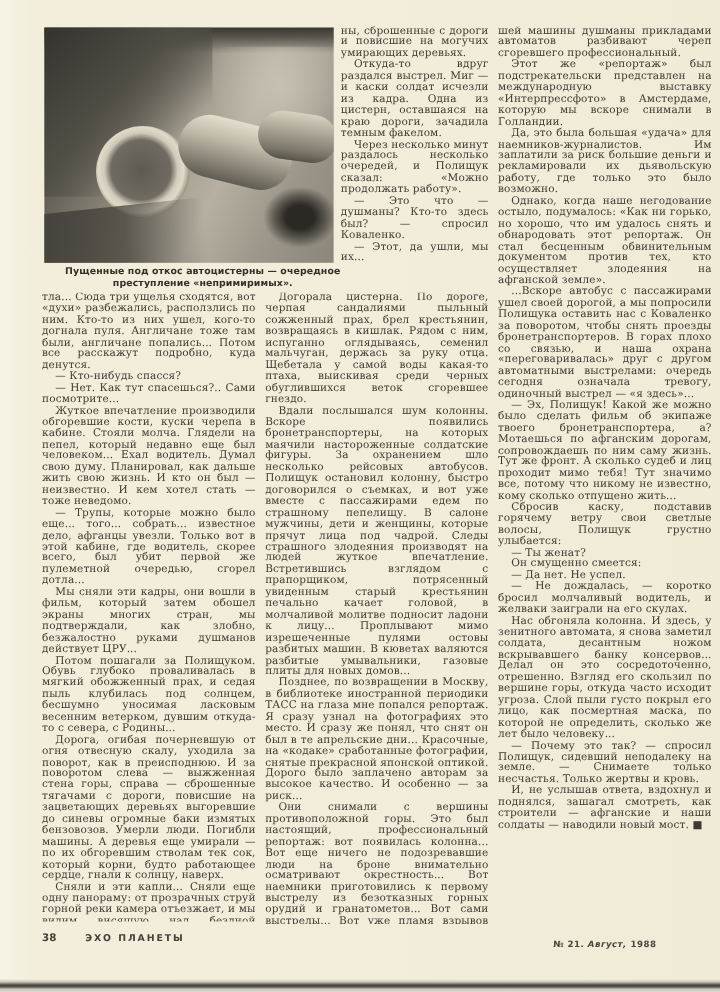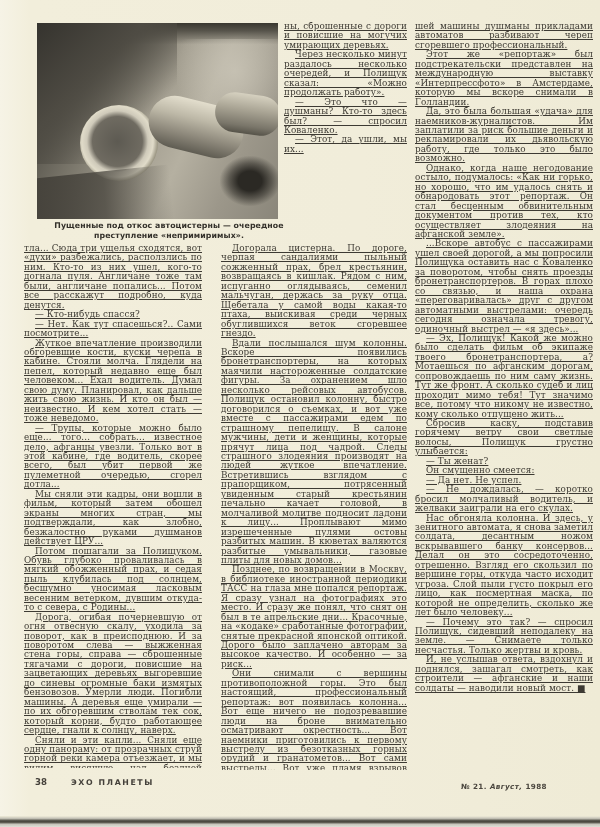--- a/index.html
+++ b/index.html
@@ -2,24 +2,24 @@
 <html lang="ru"><head>
 <meta charset="utf-8">
 <style>
   html,body{margin:0;padding:0;background:#cfcec5;}
   .page{
     position:relative;width:600px;height:827px;overflow:hidden;
     background:linear-gradient(90deg,#f6f3e6 0%,#f2eedb 5%,#f1edda 60%,#efebd6 100%);
     font-family:"DejaVu Serif", serif;color:#3d3a33;
   }
   .col{position:absolute;text-align:justify;font-size:8.8px;line-height:9.45px;
-       letter-spacing:0.1px;overflow:hidden;text-decoration:underline;}
+       letter-spacing:0.1px;overflow:hidden;}
   .col p{margin:0;text-indent:11px;}
   .col p.ni{text-indent:0;}
-  #col-left{left:24px;top:244px;width:178px;height:524px;}
+  #col-left{left:35px;top:244px;width:178px;height:524px;}
   #col-mid-top{left:284px;top:22px;width:123px;height:222px;}
   #col-mid-bottom{left:221px;top:244px;width:186px;height:526px;}
   #col-right{left:415px;top:22px;width:178px;height:748px;}
 
   .photo{position:absolute;left:37px;top:23px;width:241px;height:196px;overflow:hidden;
     background:
       linear-gradient(180deg,#39372f 0%,#57544b 4%,rgba(0,0,0,0) 11%),
       linear-gradient(115deg,#4b4942 0%,#5d5a51 18%,#827e72 34%,#a39e90 48%,#b5b0a1 62%,#9c978a 80%,#8a867a 100%);
   }
   .photo .ly{position:absolute;}
@@ -64,20 +64,21 @@
     <div class="ly ph-tank-mid"></div>
     <div class="ly ph-tank-right"></div>
     <div class="ly ph-bush"></div>
     <div class="ly ph-fore"></div>
   </div>
 
   <div class="caption">Пущенные под откос автоцистерны — очередное преступление «непримиримых».</div>
 
   <div id="col-mid-top" class="col">
       <p class="ni">ны, сброшенные с дороги и повисшие на могучих умирающих деревьях.</p>
+      <p>Откуда-то вдруг раздался выстрел. Миг — и каски солдат исчезли из кадра. Одна из цистерн, оставшаяся на краю дороги, зачадила темным факелом.</p>
       <p>Через несколько минут раздалось несколько очередей, и Полищук сказал: «Можно продолжать работу».</p>
       <p>— Это что — душманы? Кто-то здесь был? — спросил Коваленко.</p>
       <p>— Этот, да ушли, мы их...</p>
     </div>
 
   <div id="col-right" class="col">
       <p class="ni">шей машины душманы прикладами автоматов разбивают череп сгоревшего профессиональный.</p>
       <p>Этот же «репортаж» был подстрекательски представлен на международную выставку «Интерпрессфото» в Амстердаме, которую мы вскоре снимали в Голландии.</p>
       <p>Да, это была большая «удача» для наемников-журналистов. Им заплатили за риск большие деньги и рекламировали их дьявольскую работу, где только это было возможно.</p>
       <p>Однако, когда наше негодование остыло, подумалось: «Как ни горько, но хорошо, что им удалось снять и обнародовать этот репортаж. Он стал бесценным обвинительным документом против тех, кто осуществляет злодеяния на афганской земле».</p>

